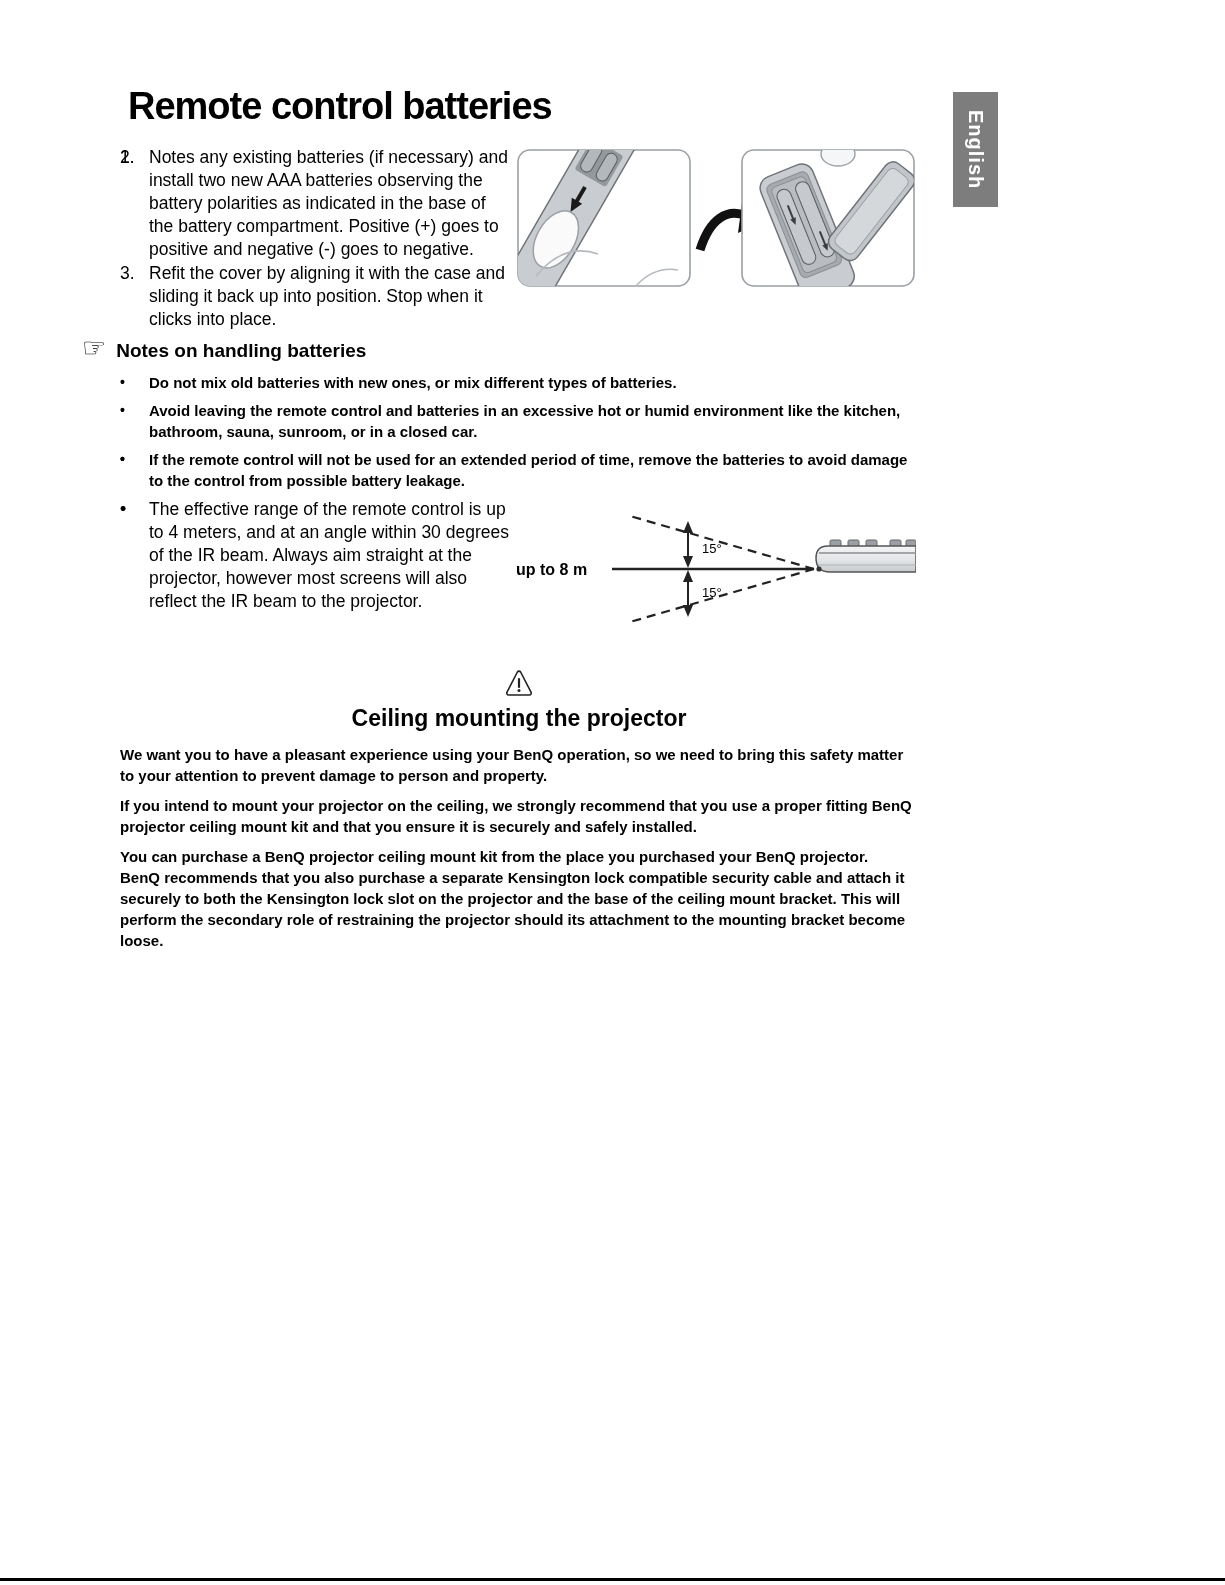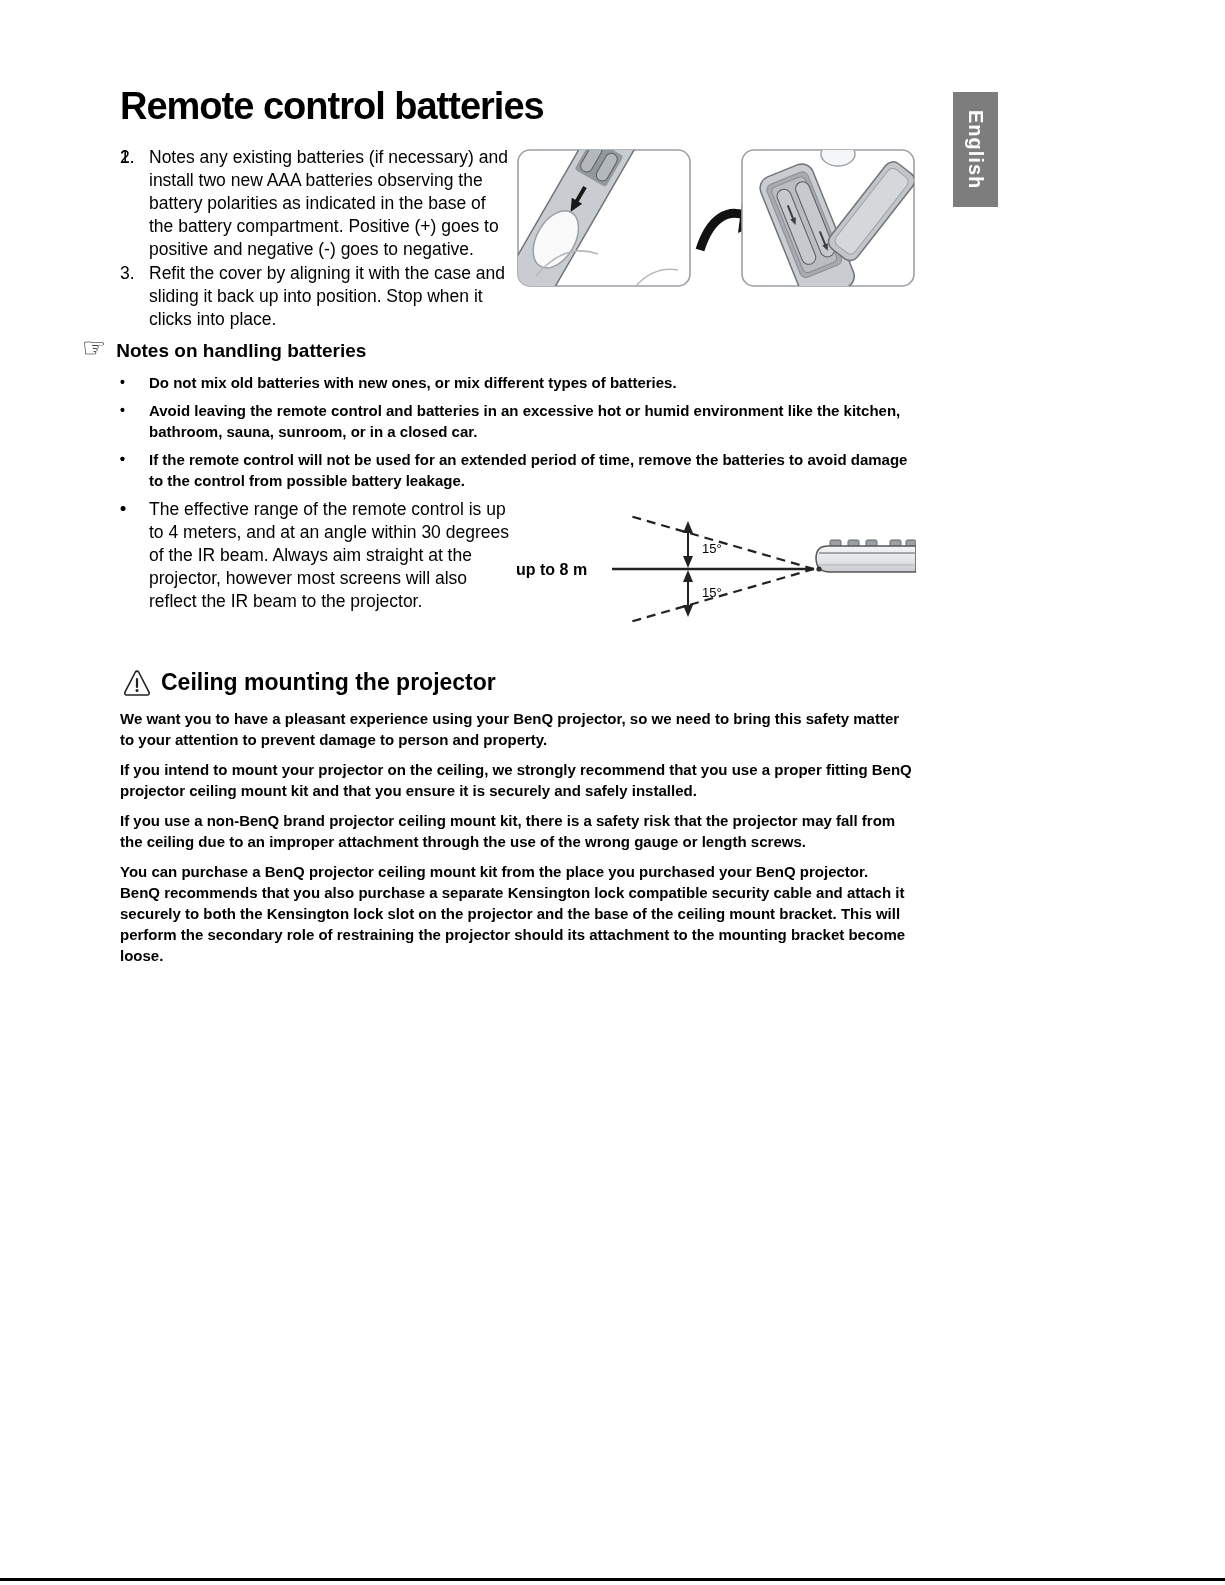--- a/index.html
+++ b/index.html
@@ -9,21 +9,21 @@
     background:#ffffff;
     font-family:"Liberation Sans",sans-serif;
     color:#000;
     overflow:hidden;
   }
   .content{
     position:absolute;left:120px;top:86px;width:796px;
   }
   h1.doc-title{
     font-size:38px;font-weight:bold;letter-spacing:-1px;
-    margin:0 0 18px 0;line-height:1.1;
+    margin:0 0 18px 8px;line-height:1.1;
     font-family:"Liberation Sans",sans-serif;
   }
   h1.doc-title.second{margin-top:22px;margin-bottom:14px;}
   
   .steps-area, .op-area{width:796px;}
   .steps-area::after,.op-area::after{content:"";display:block;clear:both;}
   .step{
     position:relative;padding-left:29px;
     font-size:17.5px;line-height:23px;margin:0 0 1px 0;
   }
@@ -44,21 +44,21 @@
   .notes-icon{font-size:27px;line-height:20px;font-weight:normal;margin-top:-2px;}
   .note{
     position:relative;margin-left:38px;padding-left:29px;
     font-size:15px;font-weight:bold;line-height:21px;margin-bottom:7px;
   }
   .note .marker{position:absolute;left:0;top:0;font-size:14px;}
   
   .ceiling{margin-top:16px;}
   .ceiling-header{
     display:flex;align-items:center;gap:9px;
-    font-size:23px;font-weight:bold;margin:0 0 12px 2px;
+    font-size:23px;font-weight:bold;margin:0 0 12px 2px;flex-direction:column;
   }
   .ceiling p{
     font-size:15px;font-weight:bold;line-height:21px;
     margin:0 0 9px 0;width:792px;
   }
   
   .lang-tab{
     position:absolute;left:953px;top:92px;width:45px;height:115px;
     background:#7d7d7d;display:flex;align-items:center;justify-content:center;
   }
@@ -228,22 +228,21 @@
 
     <div class="ceiling">
       <div class="ceiling-header">
         <svg width="30" height="27" viewBox="0 0 30 27">
           <path d="M13.4 3 a1.9 1.9 0 0 1 3.2 0 L27 23.2 a1.9 1.9 0 0 1 -1.6 2.8 H4.6 a1.9 1.9 0 0 1 -1.6 -2.8 Z" fill="none" stroke="#222" stroke-width="1.6" stroke-linejoin="round"></path>
           <line x1="15" y1="10" x2="15" y2="18" stroke="#222" stroke-width="2.2" stroke-linecap="round"></line>
           <circle cx="15" cy="21.6" r="1.5" fill="#222"></circle>
         </svg>
         <span>Ceiling mounting the projector</span>
       </div>
-      <p>We want you to have a pleasant experience using your BenQ projector, so we need to bring this safety matter to your attention to prevent damage to person and property.</p>
+      <p>We want you to have a pleasant experience using your BenQ operation, so we need to bring this safety matter to your attention to prevent damage to person and property.</p>
       <p>If you intend to mount your projector on the ceiling, we strongly recommend that you use a proper fitting BenQ projector ceiling mount kit and that you ensure it is securely and safely installed.</p>
-      <p>If you use a non-BenQ brand projector ceiling mount kit, there is a safety risk that the projector may fall from the ceiling due to an improper attachment through the use of the wrong gauge or length screws.</p>
       <p>You can purchase a BenQ projector ceiling mount kit from the place you purchased your BenQ projector. BenQ recommends that you also purchase a separate Kensington lock compatible security cable and attach it securely to both the Kensington lock slot on the projector and the base of the ceiling mount bracket. This will perform the secondary role of restraining the projector should its attachment to the mounting bracket become loose.</p>
     </div>
 
   </div>
 
   <div class="bottom-rule"></div>
 </div>
 
 </body></html>

